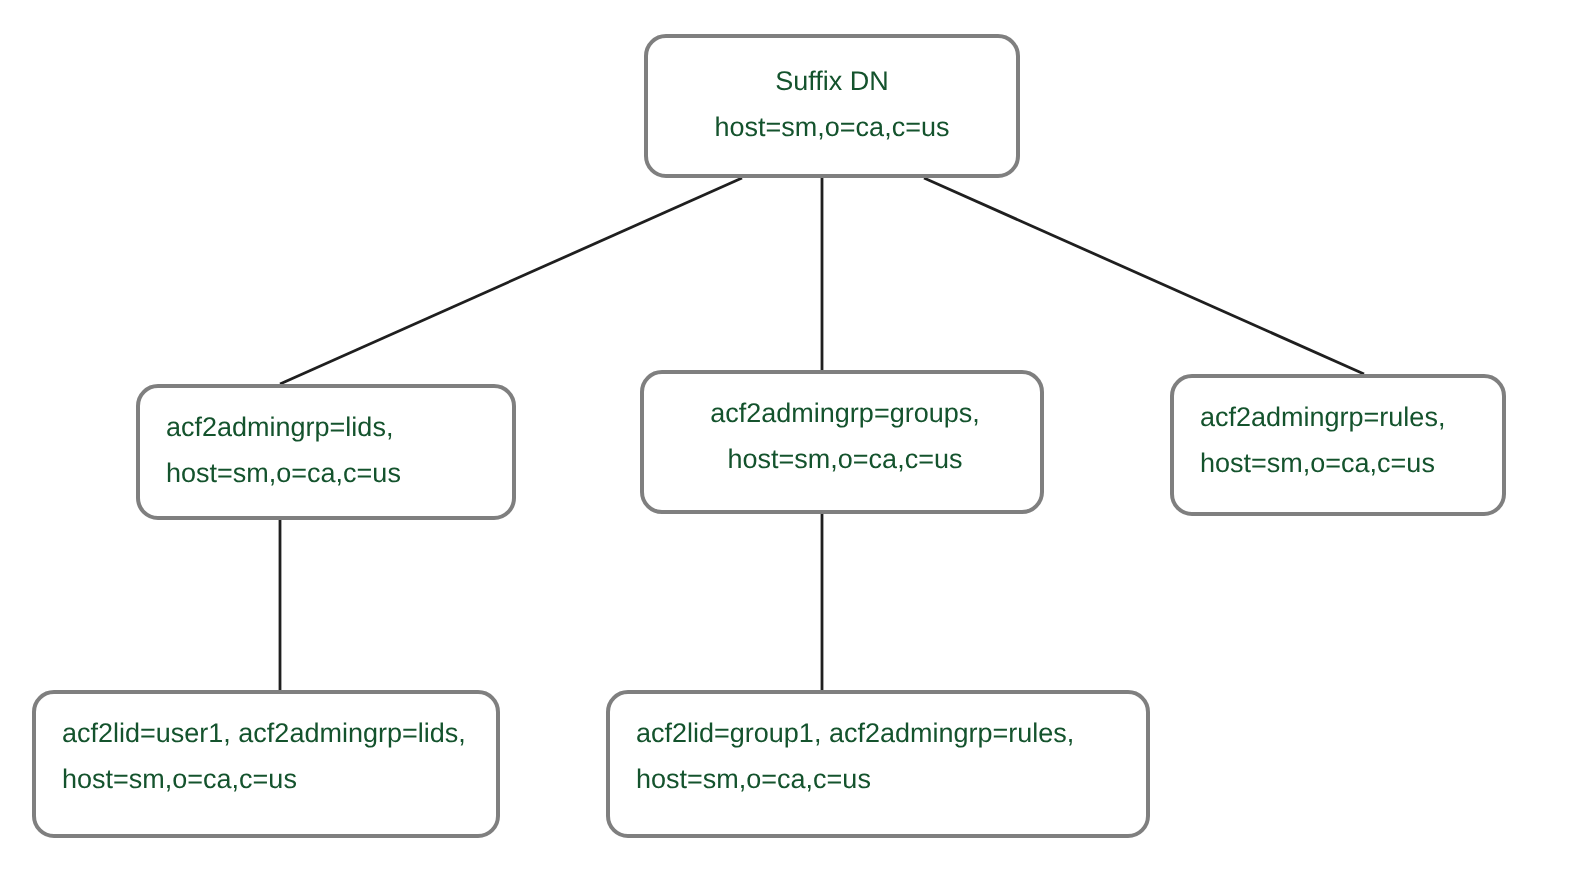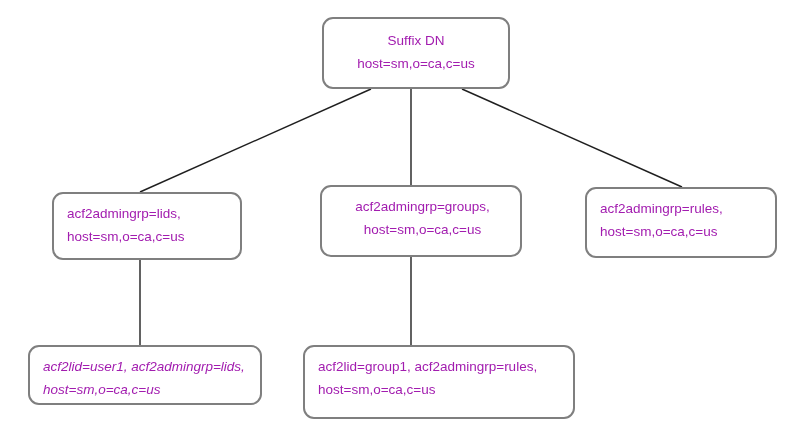--- a/index.html
+++ b/index.html
@@ -6,21 +6,21 @@
     margin: 0;
     padding: 0;
     background: #ffffff;
   }
   .canvas {
     position: relative;
     width: 798px;
     height: 446px;
     background: #ffffff;
     font-family: "Liberation Sans", "DejaVu Sans", sans-serif;
-    color: #a21caf;
+    color: #14532d;
     overflow: hidden;
   }
   .edges-svg {
     position: absolute;
     left: 0;
     top: 0;
     width: 798px;
     height: 446px;
   }
   .edges-svg line {
@@ -57,36 +57,36 @@
     <line x1="462" y1="89" x2="682" y2="187"></line>
     <line x1="140" y1="260" x2="140" y2="345"></line>
     <line x1="411" y1="257" x2="411" y2="345"></line>
   </svg>
 
   <div class="node centered" style="left:322px; top:17px; width:188px; height:72px;">
     <div>Suffix DN</div>
     <div>host=sm,o=ca,c=us</div>
   </div>
 
-  <div class="node leftal" style="left:52px; top:192px; width:190px; height:68px;">
+  <div class="node leftal" style="left:68px; top:192px; width:190px; height:68px;">
     <div>acf2admingrp=lids,</div>
     <div>host=sm,o=ca,c=us</div>
   </div>
 
   <div class="node leftal" style="left:320px; top:185px; width:202px; height:72px;text-align:center;">
     <div>acf2admingrp=groups,</div>
     <div>host=sm,o=ca,c=us</div>
   </div>
 
-  <div class="node leftal" style="left:585px; top:187px; width:192px; height:71px;">
+  <div class="node leftal" style="left:585px; top:187px; width:168px; height:71px;">
     <div>acf2admingrp=rules,</div>
     <div>host=sm,o=ca,c=us</div>
   </div>
 
-  <div class="node leftal" style="left:28px; top:345px; width:234px; height:60px;font-style:italic;">
+  <div class="node leftal" style="left:16px; top:345px; width:234px; height:74px;">
     <div>acf2lid=user1, acf2admingrp=lids,</div>
     <div>host=sm,o=ca,c=us</div>
   </div>
 
   <div class="node leftal" style="left:303px; top:345px; width:272px; height:74px;">
     <div>acf2lid=group1, acf2admingrp=rules,</div>
     <div>host=sm,o=ca,c=us</div>
   </div>
 
 </div>

